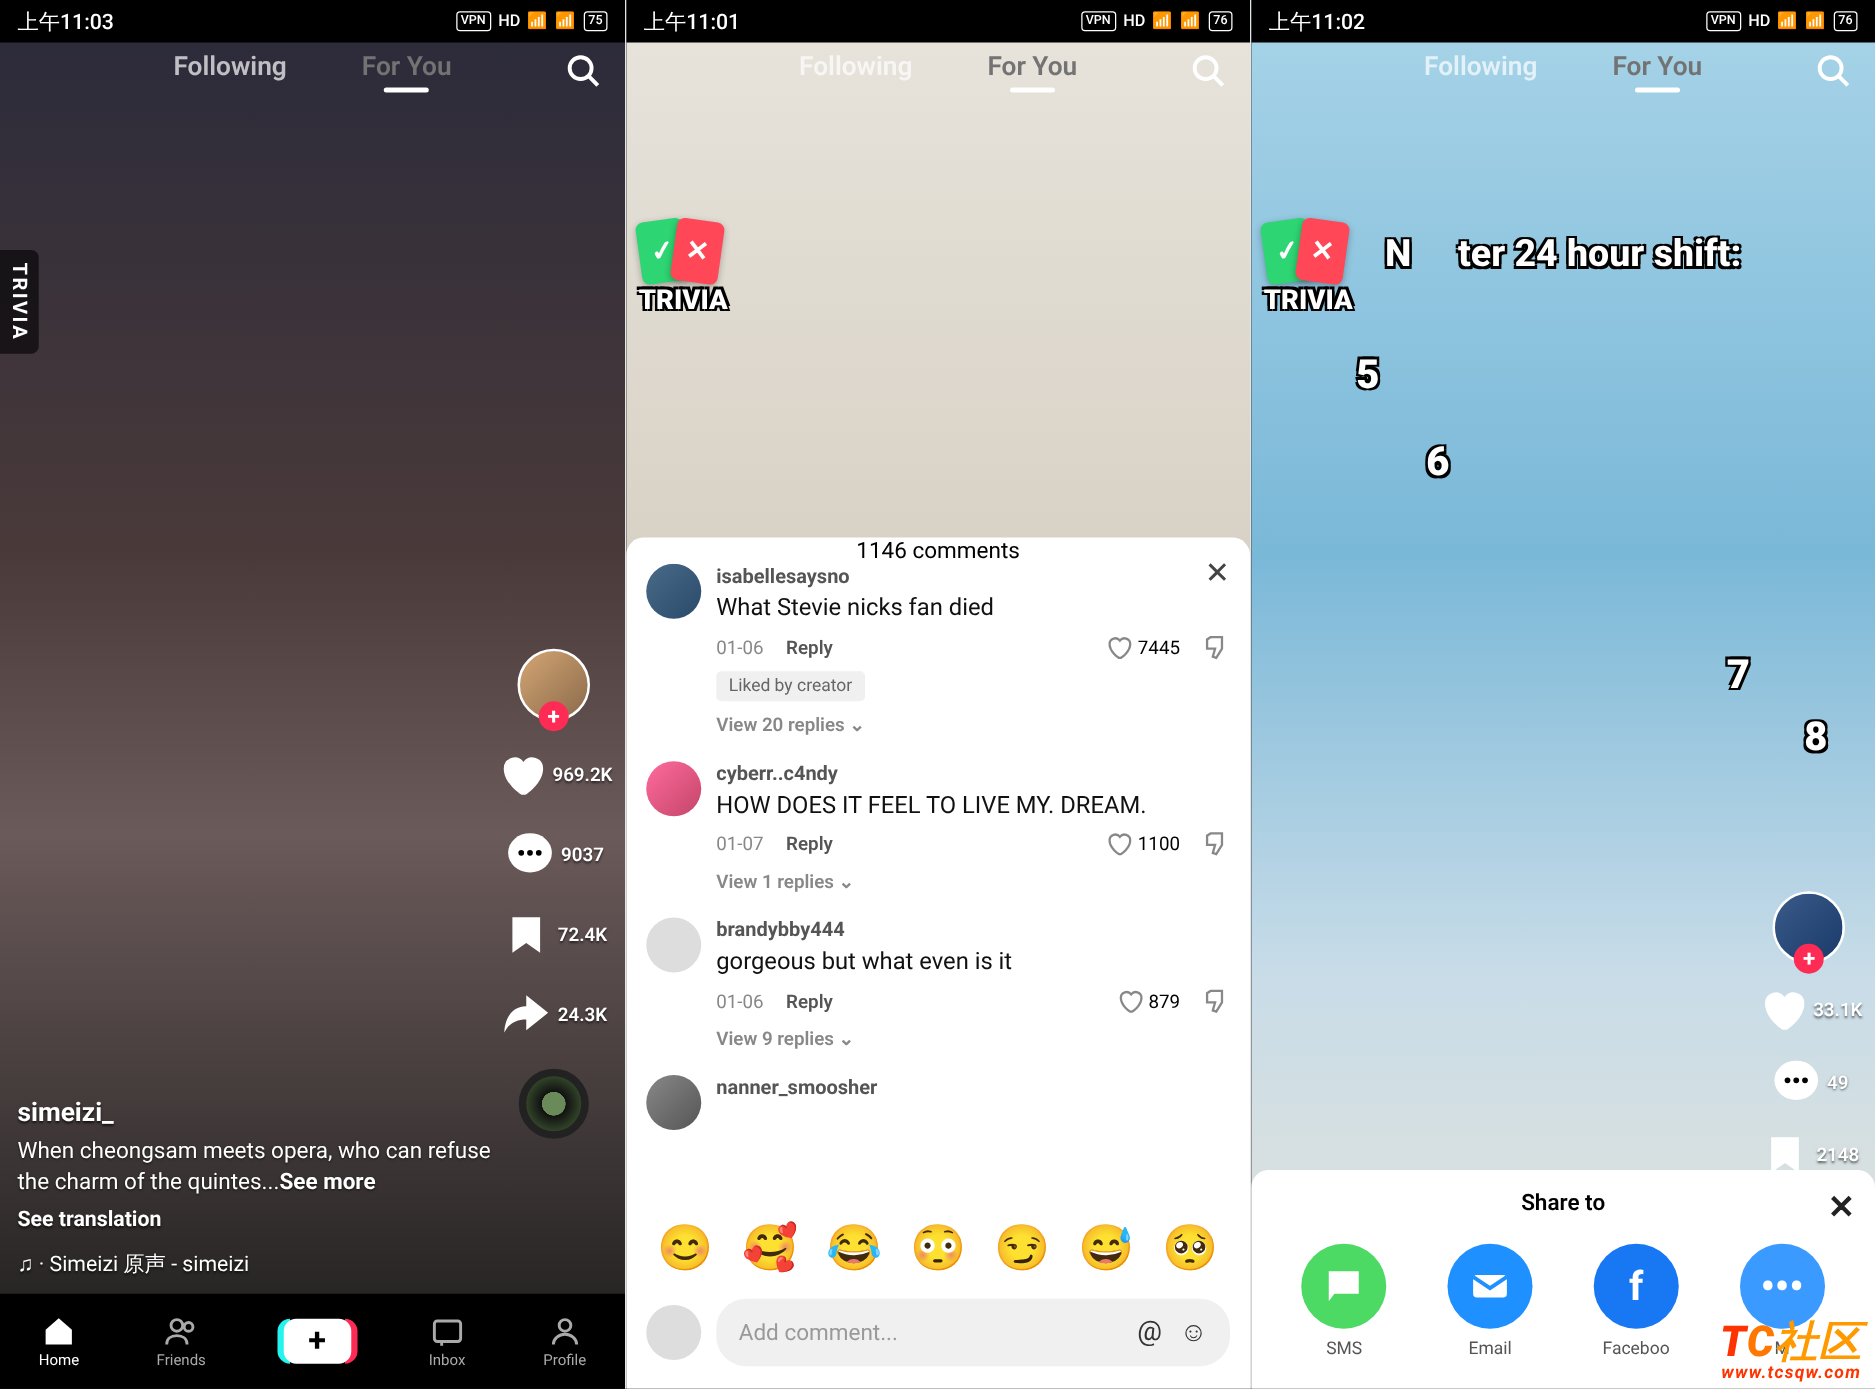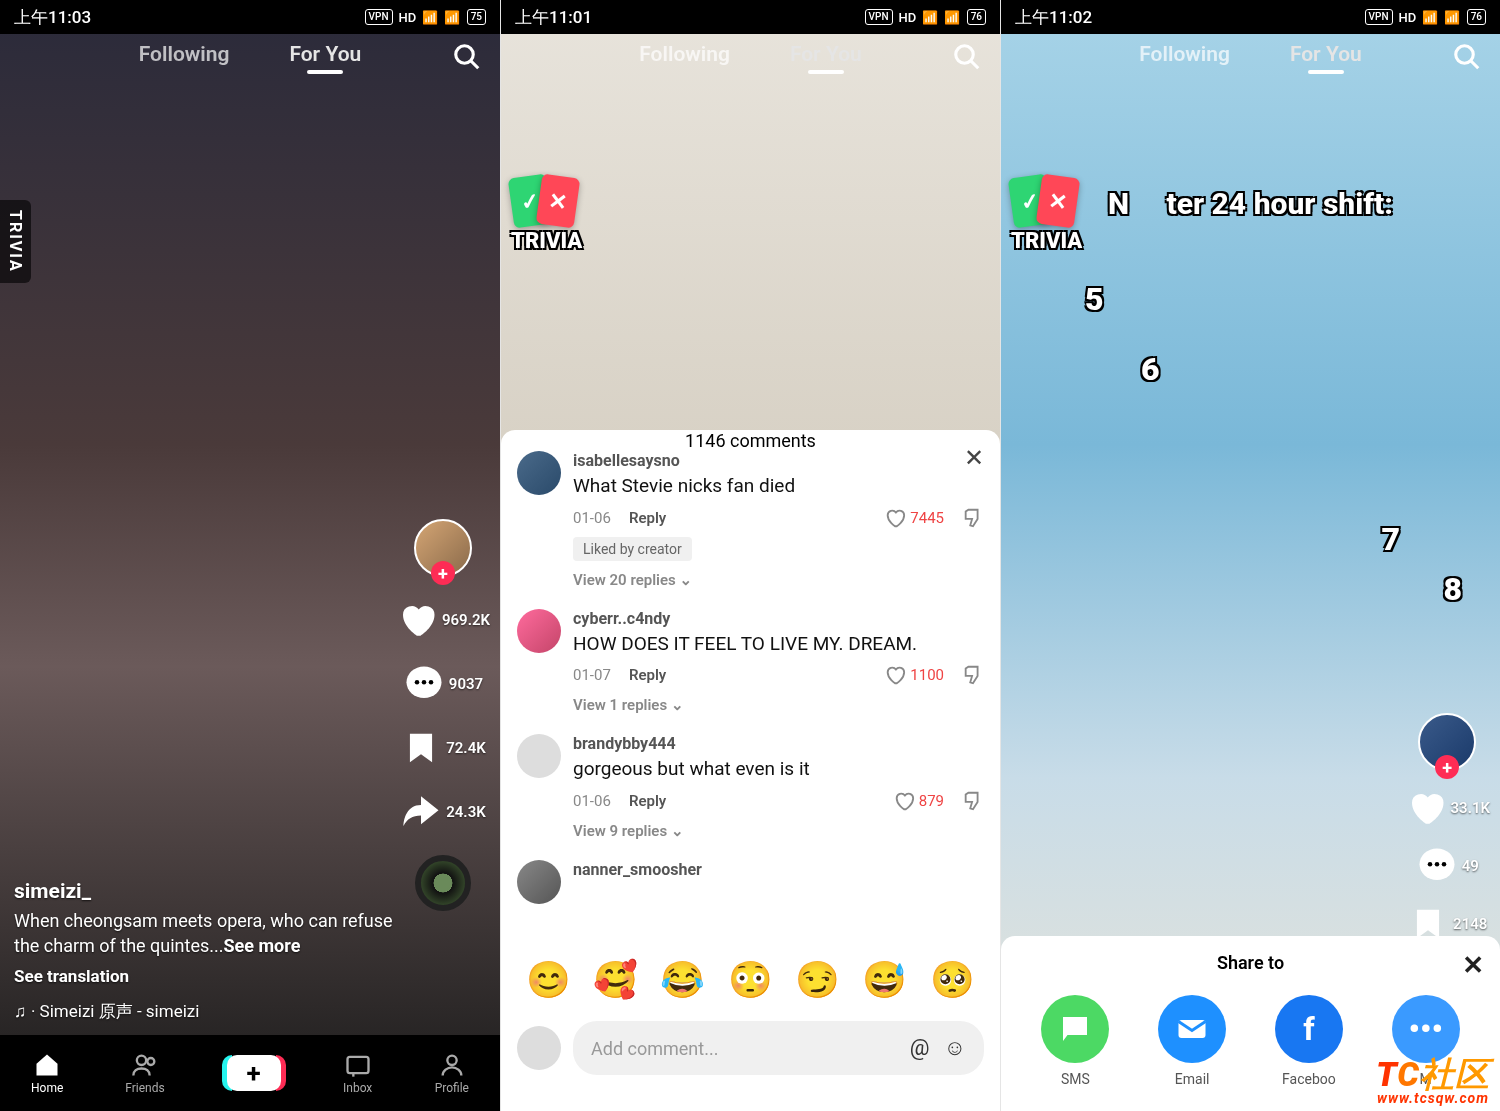--- a/index.html
+++ b/index.html
@@ -8,21 +8,21 @@
 .phone + .phone { border-left: 1px solid #e5e5e5; }
 
 
 .statusbar { height: 34px; display: flex; justify-content: space-between; align-items: center; padding: 0 14px; font-size: 17px; font-weight: 500; background: #000; position: relative; z-index: 50; }
 .sb-right { display: flex; gap: 6px; align-items: center; font-size: 13px; justify-content: flex-end; }
 .sb-badge { border: 1px solid #fff; border-radius: 3px; padding: 0 3px; font-size: 10px; line-height: 14px; }
 
 
 .toptabs { position: absolute; top: 42px; left: 0; right: 0; display: flex; justify-content: center; align-items: center; gap: 24px; z-index: 20; font-size: 21px; font-weight: 600; }
 .toptabs .tab-inactive { color: rgba(255,255,255,.7); }
-.toptabs .tab-active { color: #e5e5e5; position: relative; margin-left: 36px; }
+.toptabs .tab-active { color: #737373; position: relative; margin-left: 36px; }
 .toptabs .tab-active::after { content: ""; position: absolute; bottom: -8px; left: 50%; transform: translateX(-50%); width: 36px; height: 4px; background: #fff; border-radius: 2px; }
 .search-btn { position: absolute; right: 18px; top: 0; }
 
 
 .video-bg { position: absolute; inset: 0; }
 .vbg1 { background: linear-gradient(180deg,#2a2a3a 0%,#4a3a3a 40%,#6b5a5a 60%,#1a1a1a 100%); }
 .vbg2 { background: linear-gradient(180deg,#e8e4dc 0%,#d4cdc0 50%,#b8b0a0 100%); }
 .vbg3 { background: linear-gradient(180deg,#a8d4e8 0%,#7ab8d8 40%,#c8dce8 70%,#e8e4d8 100%); }
 
 
@@ -71,23 +71,23 @@
 .comment { display: flex; gap: 12px; margin-bottom: 20px; }
 .c-avatar { width: 44px; height: 44px; border-radius: 50%; flex-shrink: 0; }
 .c-body { flex: 1; }
 .c-user { font-size: 16px; font-weight: 700; color: #555; margin-bottom: 4px; }
 .c-text { font-size: 19px; color: #111; margin-bottom: 8px; line-height: 1.3; }
 .c-row { display: flex; align-items: center; gap: 18px; font-size: 15px; color: #888; }
 .c-reply { font-weight: 600; color: #555; }
 .c-liked { display: inline-block; background: #f0f0f0; border-radius: 4px; padding: 4px 10px; font-size: 14px; color: #666; margin-top: 8px; }
 .c-view { font-size: 15px; color: #888; font-weight: 600; margin-top: 10px; }
 .c-like-row { display: flex; align-items: center; gap: 18px; }
-.c-count { font-size: 15px; color: #ef4444; }
+.c-count { font-size: 15px; color: #000000; }
 .emoji-row { display: flex; justify-content: space-around; padding: 10px 14px; font-size: 36px; }
-.compose { display: flex; align-items: center; gap: 12px; padding: 10px 16px 36px; }
+.compose { display: flex; align-items: center; gap: 12px; padding: 10px 16px 18px; }
 .compose-av { width: 44px; height: 44px; border-radius: 50%; background: #ddd; }
 .compose-input { flex: 1; background: #f0f0f0; border-radius: 24px; padding: 14px 18px; color: #999; font-size: 18px; display: flex; align-items: center; justify-content: space-between; }
 .compose-icons { display: flex; gap: 14px; font-size: 22px; color: #333; }
 
 
 .share { position: absolute; left: 0; right: 0; bottom: 0; background: #fff; color: #000; border-radius: 14px 14px 0 0; z-index: 40; padding-bottom: 18px; }
 .share-head { padding: 16px; text-align: center; font-size: 18px; font-weight: 600; position: relative; }
 .share-close { position: absolute; right: 16px; top: 14px; font-size: 26px; color: #222; font-weight: 700; }
 .share-row { display: flex; justify-content: space-around; padding: 6px 16px; }
 .share-item { display: flex; flex-direction: column; align-items: center; gap: 8px; font-size: 14px; color: #555; }

